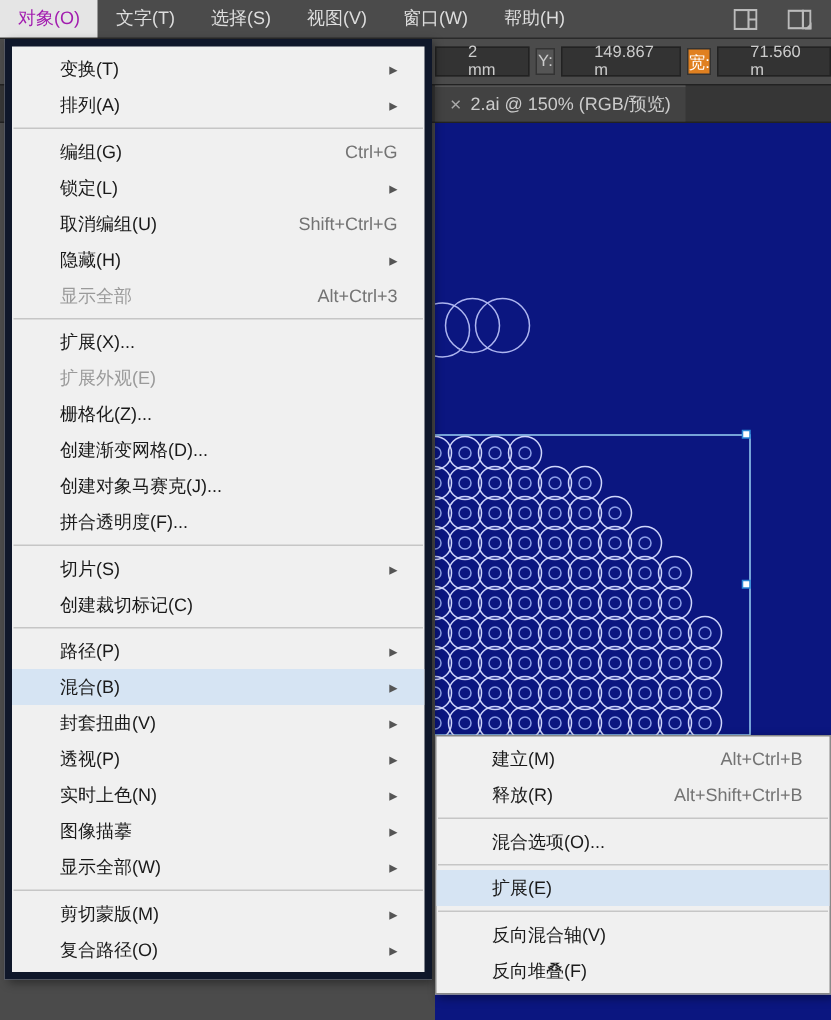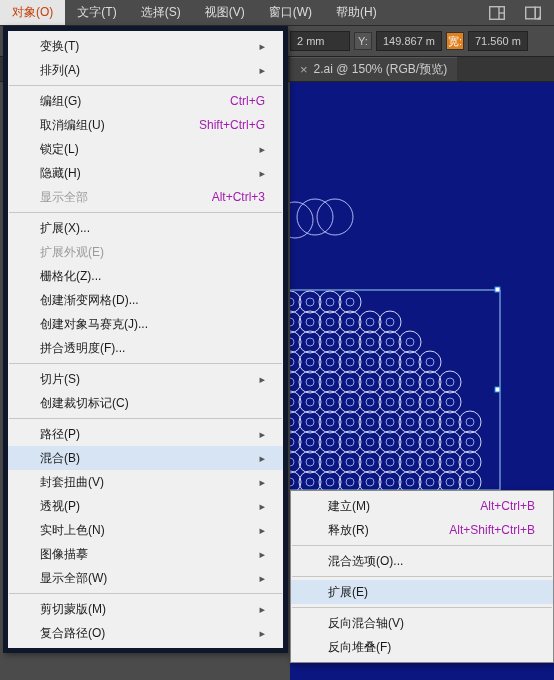--- a/index.html
+++ b/index.html
@@ -1,38 +1,38 @@
 <!DOCTYPE html>
 <html><head>
 <meta charset="utf-8">
 <style>
 *{margin:0;padding:0;box-sizing:border-box;font-family:"Microsoft YaHei",SimSun,sans-serif;font-size:12px;user-select:none}
 body{background:#4b4b4b;width:554px;height:680px;overflow:hidden;position:relative}
 .menubar{background:#4b4b4b;height:26px;display:flex;align-items:center;border-bottom:1px solid #2a2a2a}
 .menubar-item{color:#ddd;padding:0 12px;height:100%;display:flex;align-items:center;cursor:pointer}
-.menubar-item.active{background:#e5e5e5;color:#c2410c}
+.menubar-item.active{background:#e5e5e5;color:#a21caf}
 .panel-icons{display:flex;gap:14px;margin-left:auto;padding-right:10px}
 .panel-icon{width:22px;height:18px;display:flex;align-items:center;justify-content:center}
 .panel-icon svg{width:16px;height:14px}
 .panel-icon svg *{stroke:#bbb;fill:none;stroke-width:1.4}
 .toolbar{background:#4b4b4b;height:30px;display:flex;align-items:center;padding-left:290px;gap:4px;position:relative;z-index:0}
 .tool-lbl{width:18px;height:18px;background:#555;border:1px solid #333;color:#ccc;display:flex;align-items:center;justify-content:center;font-size:11px}
 .tool-lbl.or{background:#e08020;color:#fff}
-.tool-field{height:20px;background:#333;color:#ccc;border:1px solid #222;padding:0 6px;min-width:60px;display:flex;align-items:center;font-size:11px}
+.tool-field{height:20px;background:#333;color:#ccc;border:1px solid #222;padding:0 21px;min-width:60px;display:flex;align-items:center;font-size:11px}
 .tabbar{background:#363636;height:26px;display:flex;align-items:flex-end;padding-left:290px;border-top:1px solid #222;border-bottom:1px solid #222;position:relative;z-index:0}
 .tab{height:24px;padding:0 10px;color:#ccc;display:flex;align-items:center;gap:6px;background:#424242;border-top:1px solid #555}
 .tab-close{font-size:13px;color:#aaa}
 .canvas{position:absolute;left:290px;right:0;top:82px;bottom:0;background:#0b1680;overflow:hidden}
 .canvas svg{position:absolute;top:0;left:0}
 .ctx{position:absolute;top:26px;left:3px;width:285px;background:#f0f0f0;border:5px solid #0f172a;box-shadow:2px 2px 6px rgba(0,0,0,.4);padding:3px 0;max-height:652px;overflow:hidden}
 .ctx-item{height:24px;display:flex;align-items:center;padding:0 18px 0 32px;color:#1a1a1a;cursor:pointer;justify-content:space-between;font-size:13px}
 .ctx-item.dis{color:#9a9a9a}
 .ctx-item.sub::after{content:"▸";margin-left:auto;font-size:11px;color:#555}
 .ctx-item.hl{background:#d6e4f3}
-.sc{color:#a21caf;margin-left:12px;font-size:12px}
+.sc{color:#737373;margin-left:12px;font-size:12px}
 .ctx-sep{height:1px;background:#c6c6c6;margin:3px 1px}
 .ctx2{position:absolute;top:490px;left:290px;width:264px;background:#f0f0f0;border:1px solid #888;box-shadow:2px 2px 6px rgba(0,0,0,.4);padding:3px 0}
 .ctx2 .ctx-item{padding:0 18px 0 37px}
 </style>
 </head>
 <body>
 
 <div class="menubar">
   <div class="menubar-item active">对象(O)</div>
   <div class="menubar-item">文字(T)</div>
@@ -262,26 +262,26 @@
       <span>变换(T)</span>
     </div>
     <div class="ctx-item sub">
       <span>排列(A)</span>
     </div>
     <div class="ctx-sep"></div>
     <div class="ctx-item">
       <span>编组(G)</span>
       <span class="sc">Ctrl+G</span>
     </div>
+    <div class="ctx-item sub">
+      <span>锁定(L)</span>
+    </div>
     <div class="ctx-item">
       <span>取消编组(U)</span>
       <span class="sc">Shift+Ctrl+G</span>
-    </div>
-    <div class="ctx-item sub">
-      <span>锁定(L)</span>
     </div>
     <div class="ctx-item sub">
       <span>隐藏(H)</span>
     </div>
     <div class="ctx-item dis">
       <span>显示全部</span>
       <span class="sc">Alt+Ctrl+3</span>
     </div>
     <div class="ctx-sep"></div>
     <div class="ctx-item">

